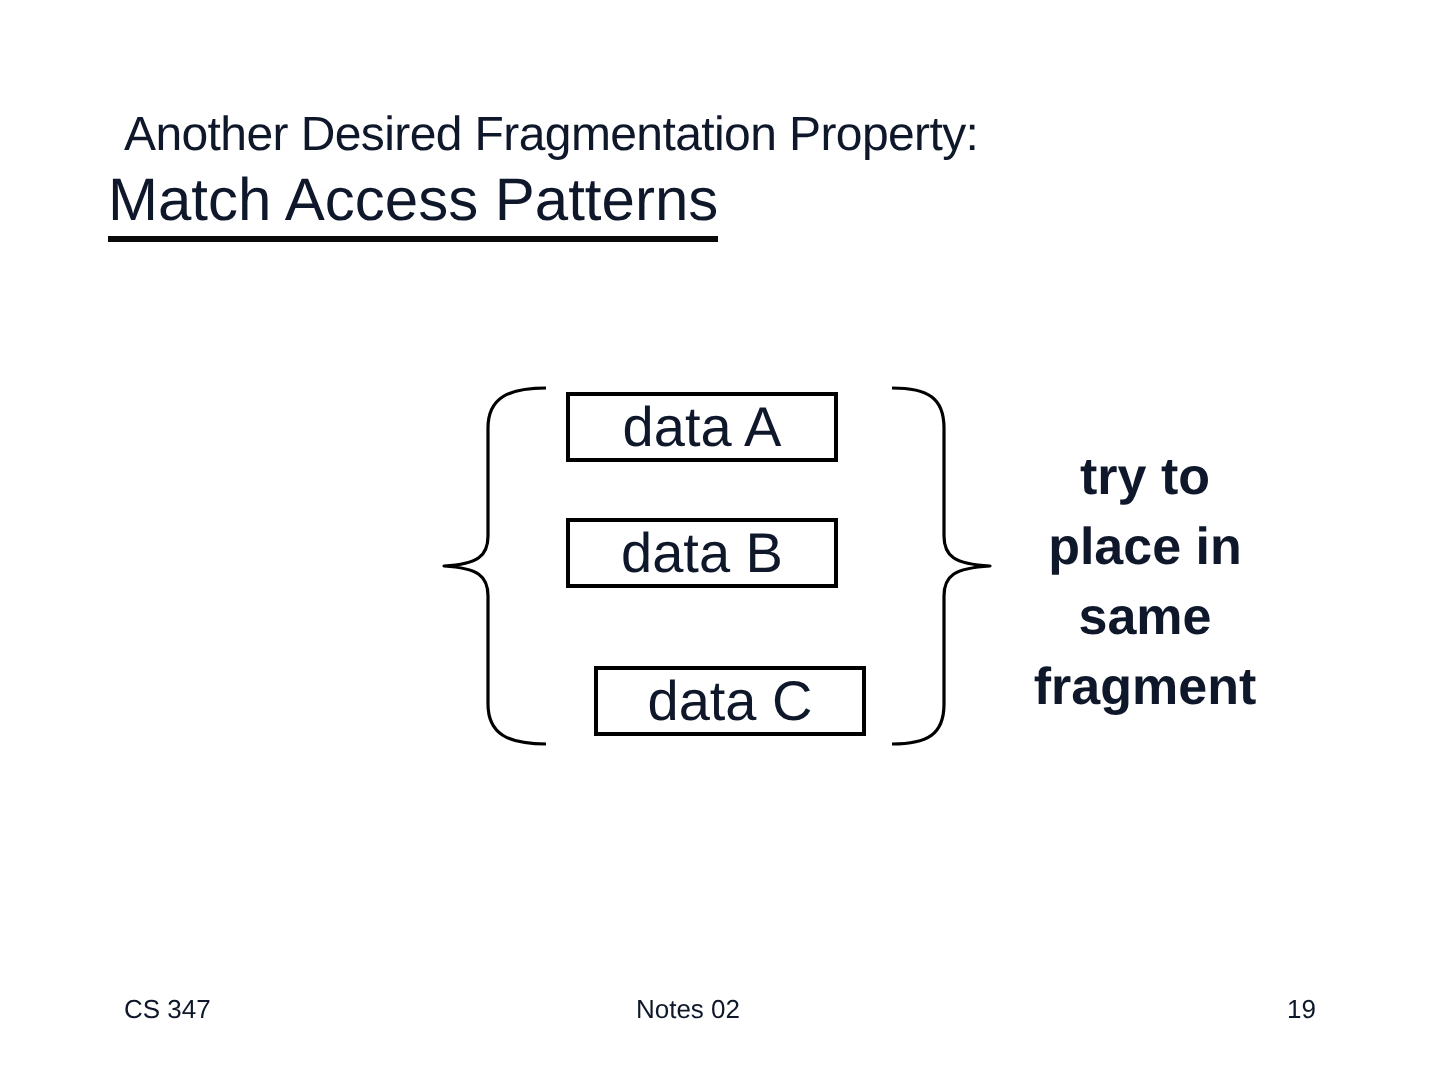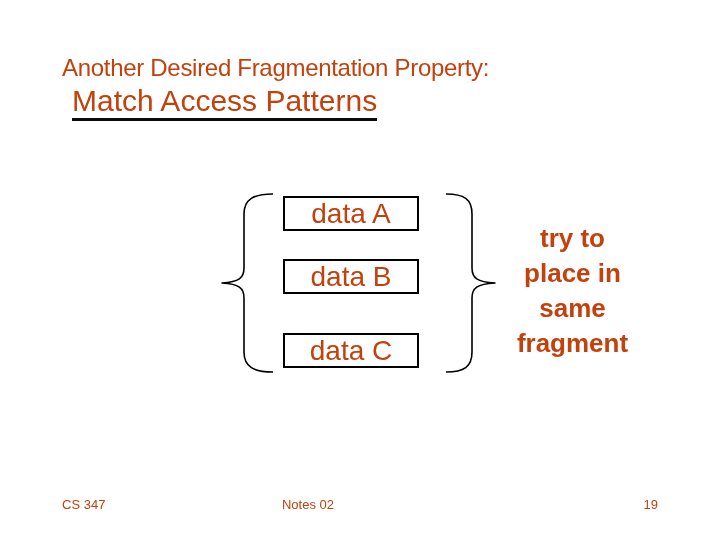--- a/index.html
+++ b/index.html
@@ -7,34 +7,34 @@
     padding: 0;
     background: #ffffff;
   }
   .slide {
     position: relative;
     width: 720px;
     height: 540px;
     background: #ffffff;
     overflow: hidden;
     font-family: "Liberation Sans", "DejaVu Sans", sans-serif;
-    color: #c2410c;
+    color: #0f172a;
   }
   .kicker {
     position: absolute;
     left: 62px;
     top: 55px;
     font-size: 24px;
     letter-spacing: -0.3px;
     line-height: 26px;
     white-space: nowrap;
   }
   .title {
     position: absolute;
-    left: 72px;
+    left: 54px;
     top: 85px;
     font-size: 30px;
     line-height: 31px;
     white-space: nowrap;
     display: inline-block;
     border-bottom: 3px solid #0a0a0a;
     padding-bottom: 2px;
   }
   .side-label {
     position: absolute;
@@ -62,38 +62,39 @@
     height: 31px;
     border: 2px solid #000000;
     background: #ffffff;
     text-align: center;
     font-size: 28px;
     line-height: 31px;
     white-space: nowrap;
   }
   .box-a { top: 196px; text-align: center; }
   .box-b { top: 259px; }
-  .box-c { top: 333px; }
+  .box-c { top: 333px; margin-left: 14px; }
   .brace {
     position: absolute;
     top: 190px;
   }
   .brace-left  { left: 216px; }
   .brace-right { left: 442px; }
   .footer-item {
     position: absolute;
     top: 497px;
     font-size: 13px;
     line-height: 15px;
   }
   .footer-course { left: 62px; }
   .footer-center {
     left: 0;
     width: 616px;
     text-align: center;
+    padding-left: 36px;
   }
   .footer-page { right: 62px; }
 </style>
 </head>
 <body>
 
 <div class="slide">
 
   <div class="kicker">Another Desired Fragmentation Property:</div>
 

